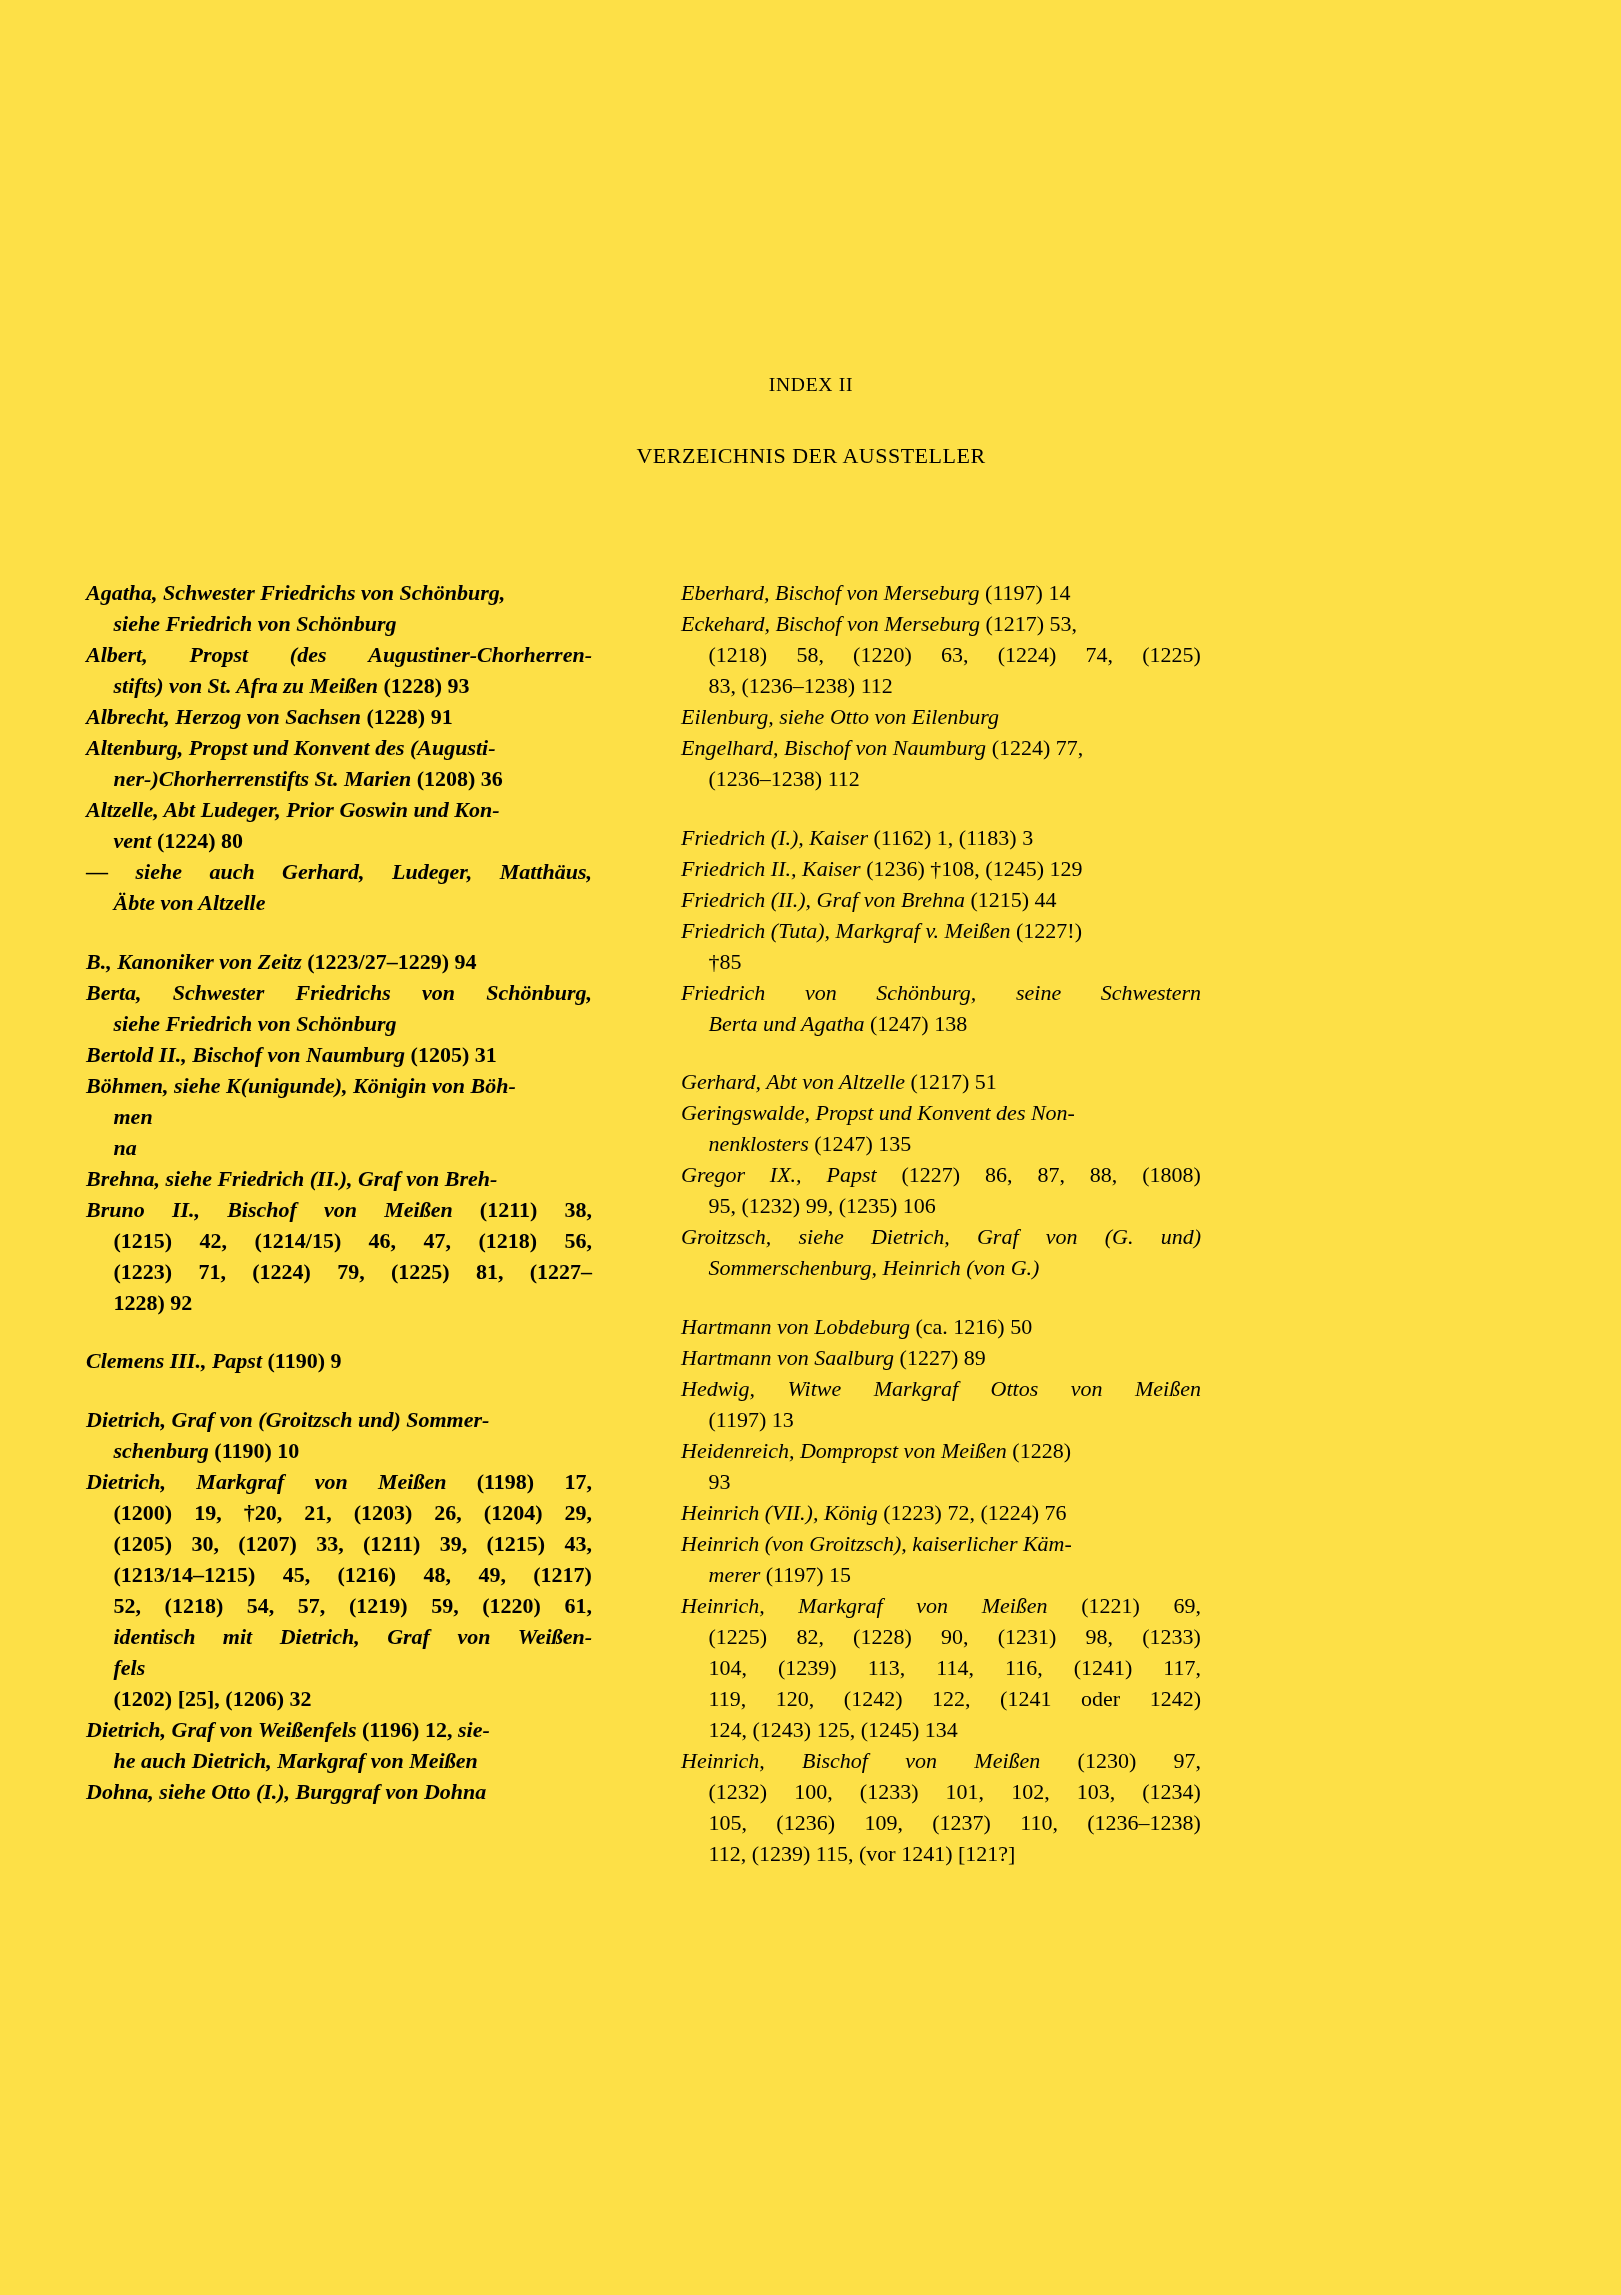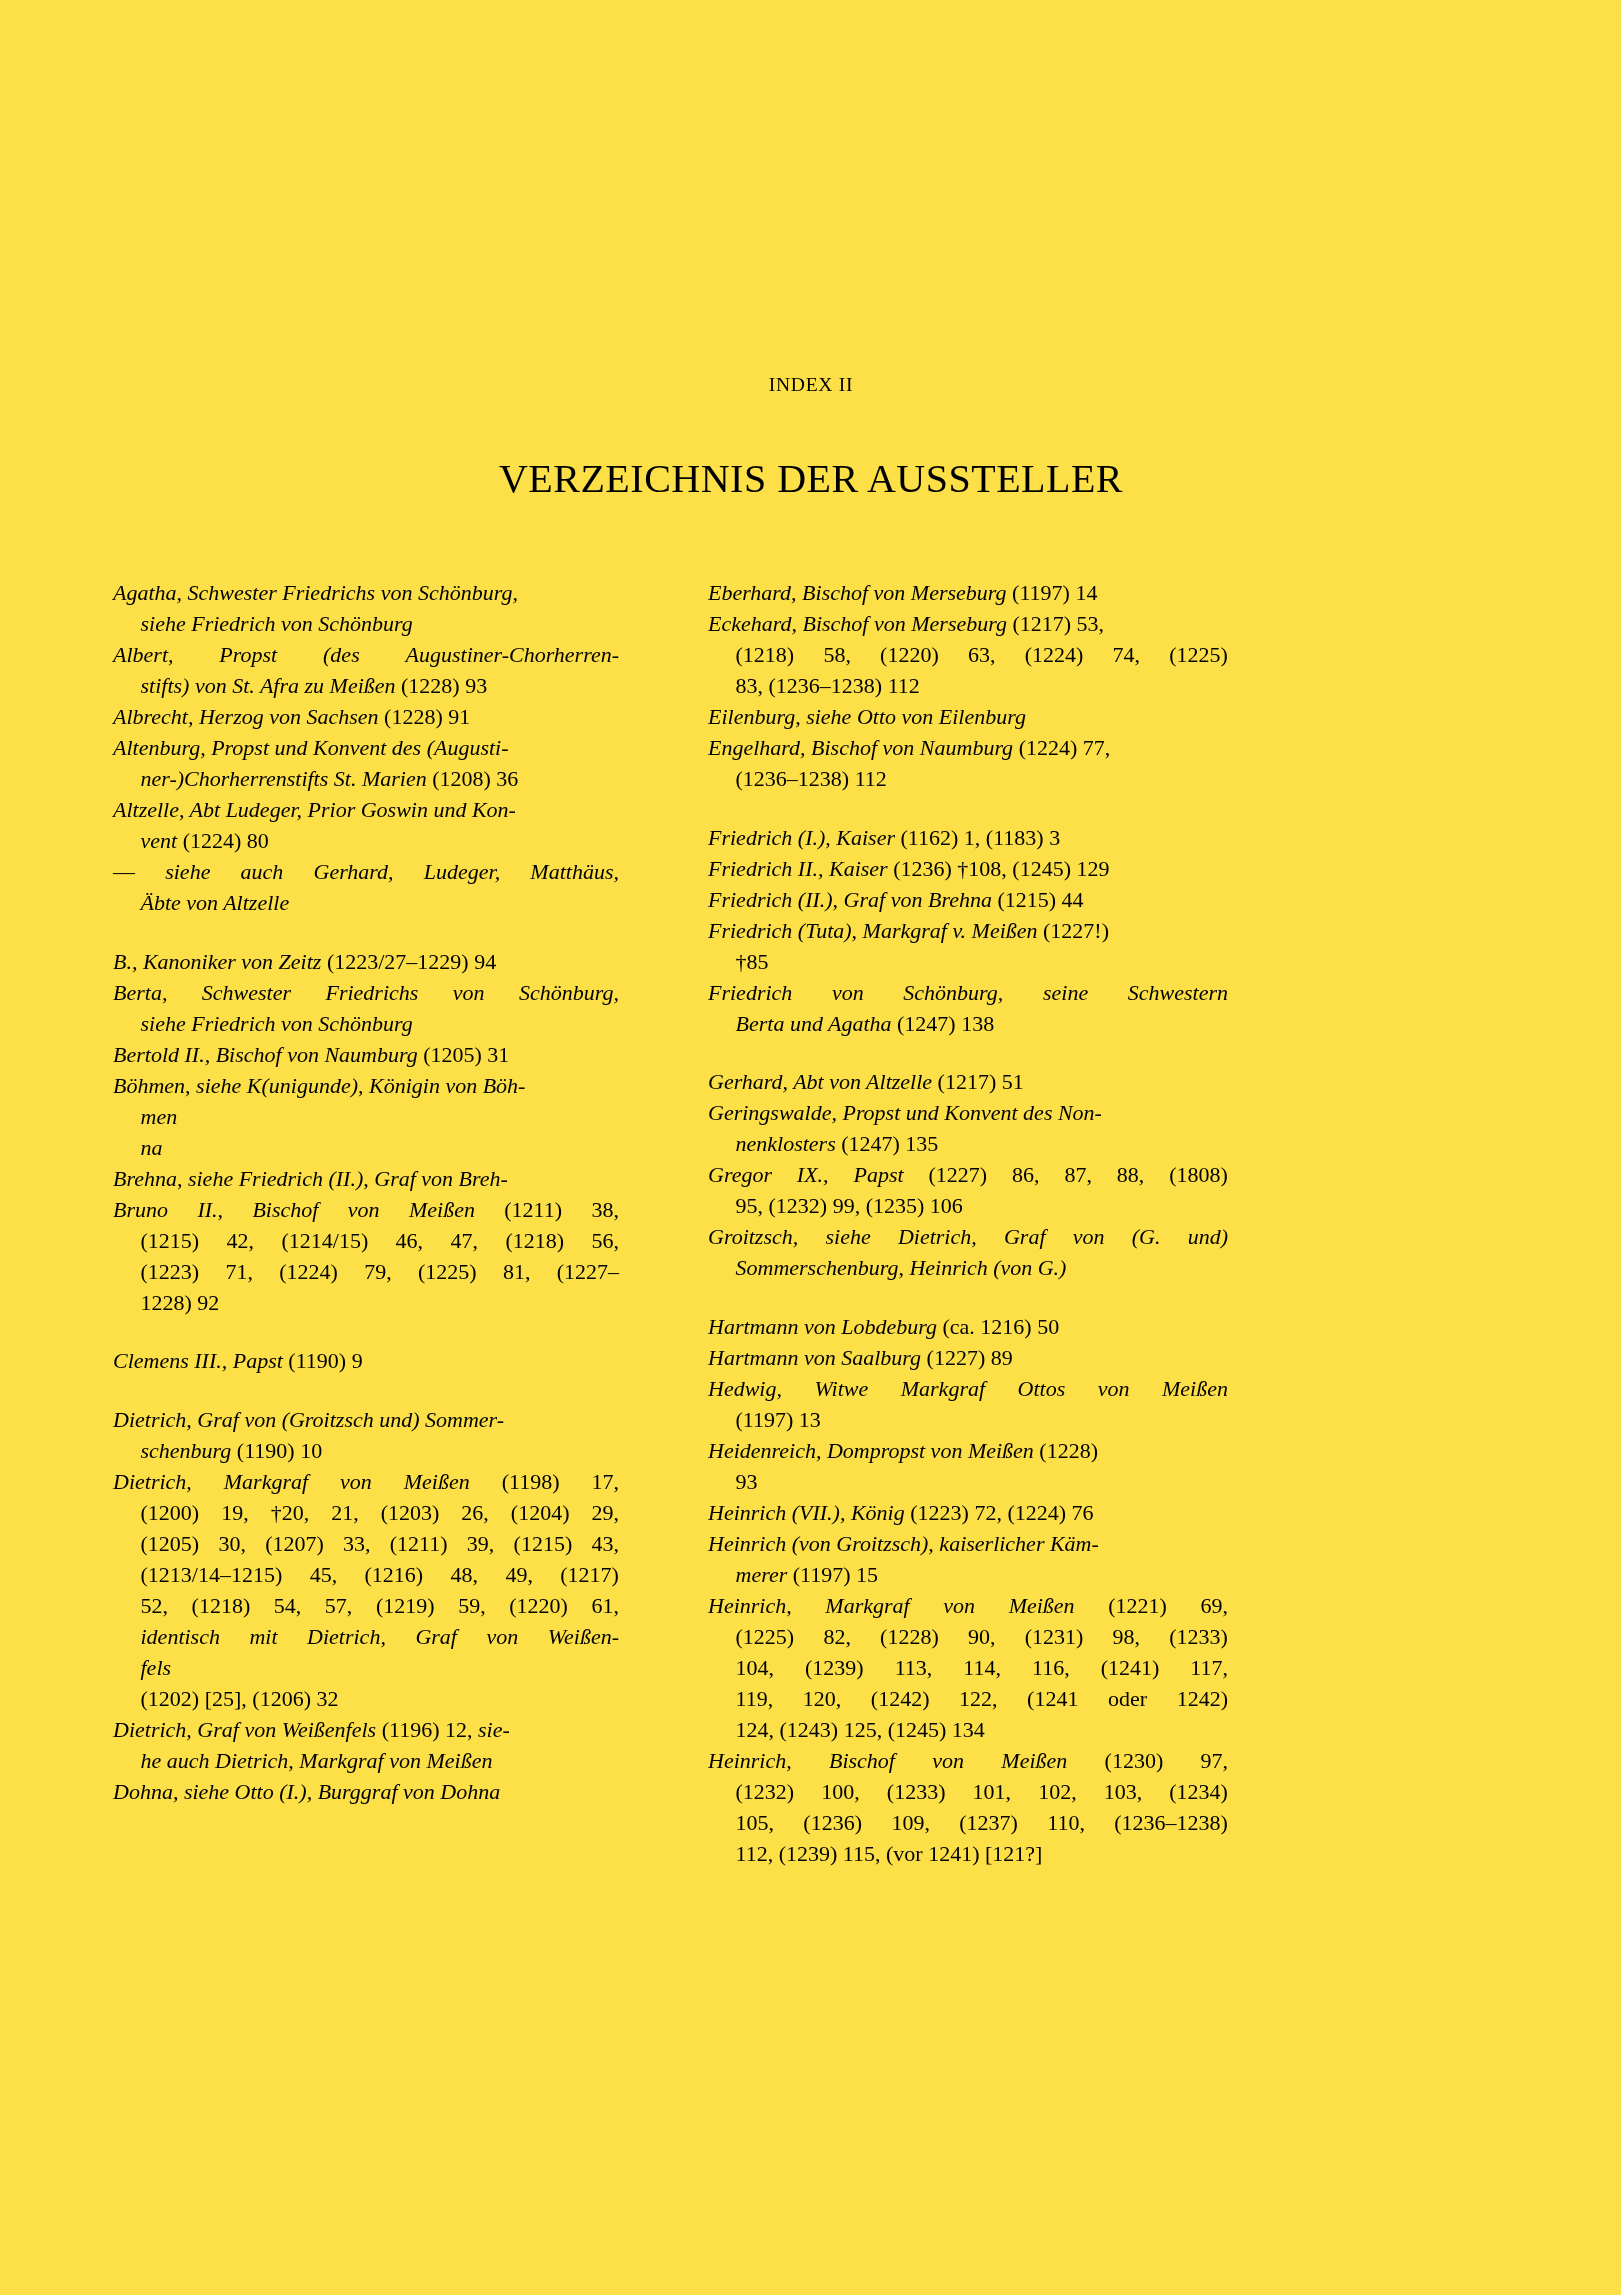--- a/index.html
+++ b/index.html
@@ -30,39 +30,39 @@
     font-size: 19.6px;
     letter-spacing: 0.7px;
     font-variant: normal;
   }
   .page-title {
     position: absolute;
     top: 428px;
     left: 0;
     width: 1622px;
     text-align: center;
-    font-size: 40px;
+    font-size: 22px;
     letter-spacing: 0.5px;
     font-weight: normal;
   }
   
   .columns {
     position: absolute;
     top: 577px;
     left: 0;
     width: 1622px;
     height: 1375px;
     display: flex;
     justify-content: flex-start;
   }
   .column {
     width: 506px;
     box-sizing: border-box;
   }
-  .column.left  { margin-left: 113px; }
+  .column.left  { margin-left: 86px; font-weight: bold; }
   .column.right { margin-left: 89px; width: 520px; }
 
   .entry-group { margin: 0; }
   .entry-group + .entry-group { margin-top: 27.5px; }
 
   .entry {
     font-size: 22px;
     line-height: 31px;
     margin: 0;
   }

